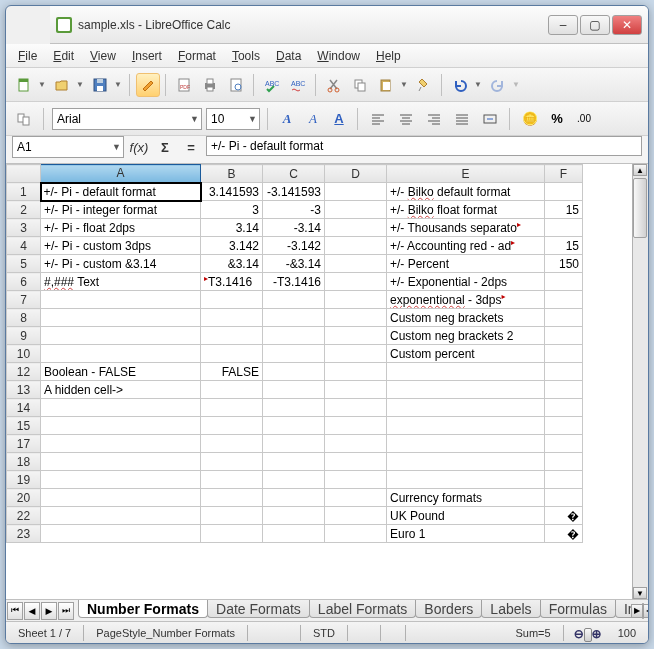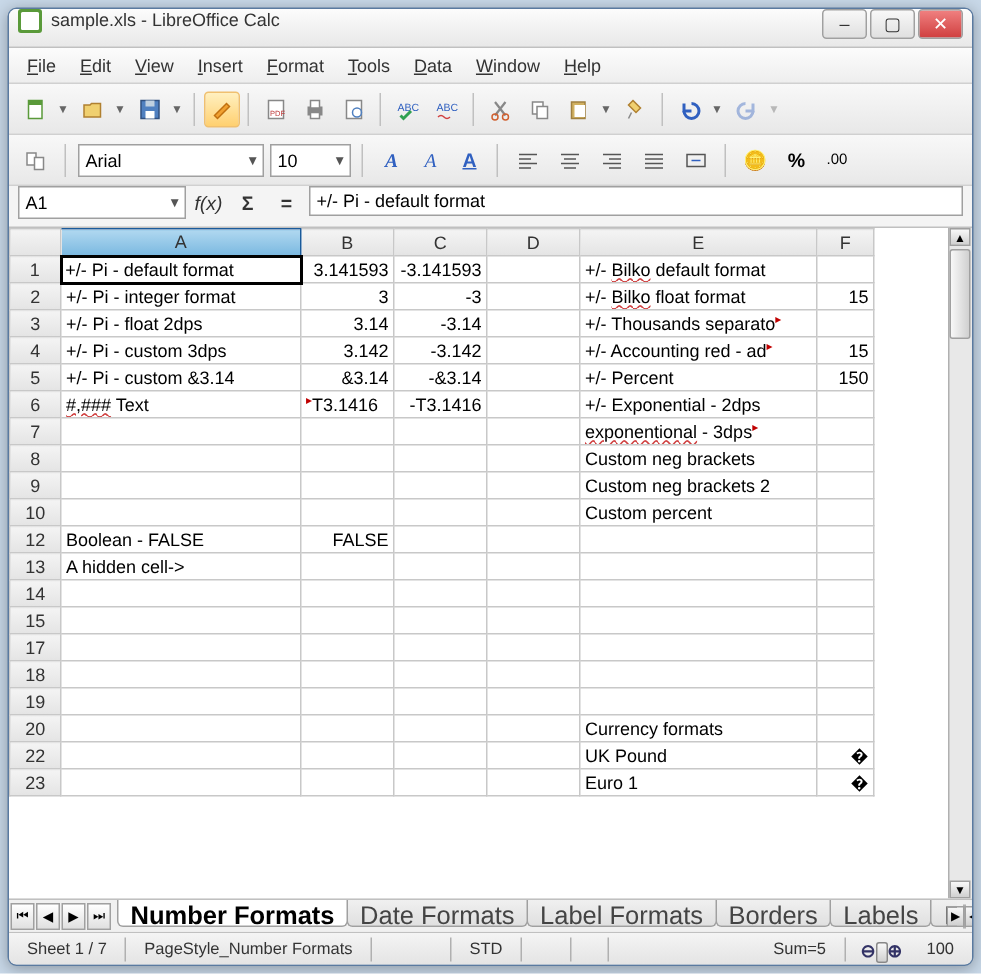--- a/index.html
+++ b/index.html
@@ -1,37 +1,37 @@
 <!DOCTYPE html>
 <html><head>
 <meta charset="utf-8">
 <style>
 * { box-sizing: border-box; margin: 0; padding: 0; font-family: "Segoe UI", Tahoma, sans-serif; }
 body { background: #c8d8e8; width: 654px; height: 649px; overflow: hidden; padding: 5px; }
 .window { width: 644px; height: 639px; background: #f0f0f0; border: 1px solid #5a7aa0; border-radius: 6px; box-shadow: 0 2px 10px rgba(0,0,0,0.3); display: flex; flex-direction: column; overflow: hidden; position: relative; }
-.titlebar { height: 26px; background: linear-gradient(#fcfcfc,#e8e8e8); display: flex; padding: 0 6px; border-bottom: 1px solid #c0c0c0; }
+.titlebar { height: 38px; background: linear-gradient(#fcfcfc,#e8e8e8); display: flex; align-items: center; padding: 0 6px; border-bottom: 1px solid #c0c0c0; margin-left: 44px; }
 .titlebar .app-icon { width: 16px; height: 16px; display:inline-block; background:#5a9a3a; border-radius:2px; position:relative; margin-right:6px;}
 .titlebar .app-icon::after{content:'';position:absolute;left:2px;top:2px;width:12px;height:12px;background:#fff;border-radius:1px;}
 .titlebar .title-text { font-size: 12px; color: #333; flex: 1; }
 .winbtns { display: flex; gap: 2px; }
 .winbtn { width: 30px; height: 20px; border: 1px solid #a0a0a0; border-radius: 3px; background: linear-gradient(#f8f8f8,#e0e0e0); display:flex;align-items:center;justify-content:center;font-size:12px;color:#333;}
 .winbtn.close { background: linear-gradient(#f08080,#d04040); color:#fff;}
 .menubar { height: 24px; background: linear-gradient(#fcfcfc,#eeeeee); display: flex; align-items: center; padding: 0 6px; gap: 4px; border-bottom: 1px solid #d0d0d0; }
 .menubar .menuitem { font-size: 12px; color: #333; padding: 2px 6px; cursor: default; }
 .menubar .menuitem u { text-decoration: underline; }
 .toolbar { height: 34px; background: linear-gradient(#f8f8f8,#e8e8e8); border-bottom: 1px solid #d0d0d0; display: flex; align-items: center; padding: 0 6px; gap: 2px; }
 .tbtn { width: 24px; height: 24px; border: 1px solid transparent; border-radius: 3px; display:flex;align-items:center;justify-content:center;font-size:13px;background:transparent;}
 .tbtn.active { border:1px solid #f0c070; background: linear-gradient(#fff0c0,#ffd070); }
 .tbtn svg { width: 16px; height: 16px; }
 .tsep { width: 2px; height: 22px; border-left: 1px solid #c0c0c0; margin: 0 3px; }
 .tdrop { width: 10px; font-size:8px;color:#666; }
 .formatbar { height: 34px; background: linear-gradient(#f8f8f8,#e8e8e8); border-bottom: 1px solid #d0d0d0; display: flex; align-items: center; padding: 0 6px; gap: 4px; }
 .combo { height: 22px; border: 1px solid #a0a0a0; background: #fff; display: flex; align-items: center; padding: 0 4px; font-size: 12px; position: relative; }
 .combo .arrow { position:absolute; right:2px; font-size:9px; color:#555;}
-.font-combo { width: 124px; }
+.font-combo { width: 150px; }
 .size-combo { width: 54px; }
 .namebox-combo { width: 112px; }
 .txtbtn { width: 22px; height: 22px; display:flex;align-items:center;justify-content:center;font-size:13px;font-weight:bold;}
 .formulabar { height: 28px; background: #f4f4f4; border-bottom: 1px solid #c0c0c0; display: flex; align-items: flex-start; padding: 0 6px; gap: 4px; }
 .fbtn { width: 22px; height: 22px; display:flex;align-items:center;justify-content:center;font-size:13px;font-style:italic;color:#333;}
 .formula-input { flex: 1; height: 20px; border: 1px solid #a0a0a0; background: #fff; font-size: 12px; padding: 0 4px; display:flex;align-items:center;}
 .grid-area { flex: 1; background: #fff; position: relative; overflow: hidden; display:flex;flex-direction:column;}
 .grid-scroll { flex:1; overflow:hidden; position:relative;}
 table.sheet { border-collapse: collapse; table-layout: fixed; font-size: 12px; }
 table.sheet th, table.sheet td { border: 1px solid #c8c8c8; height: 18px; padding: 0 3px; white-space: nowrap; overflow: hidden; background:#fff;}
@@ -40,21 +40,21 @@
 table.sheet th.colhdr.sel { background: linear-gradient(#b0d8f0,#7ab8e0); border:1px solid #1a5a9a;}
 table.sheet td.sel { border: 2px solid #000; padding: 0 2px;}
 table.sheet td.right { text-align: right; }
 .col-A { width: 160px; } .col-B { width: 62px; } .col-C { width: 62px; } .col-D { width: 62px; } .col-E { width: 158px; } .col-F { width: 38px; }
 .red-wavy { text-decoration: underline wavy #d04040; text-decoration-thickness:1px;}
 .red-tri { color:#c00000; font-size:8px; vertical-align:super;}
 .hscroll-row { height: 22px; background: #f0f0f0; border-top: 1px solid #c0c0c0; display: flex; align-items: center; }
 .sheet-nav { display: flex; height: 100%; align-items: center; }
 .navbtn { width: 16px; height:18px; border:1px solid #a0a0a0; background:linear-gradient(#fff,#e0e0e0); display:flex;align-items:center;justify-content:center;font-size:9px;margin-left:1px;}
 .tabs { display: flex; height: 100%; align-items: flex-start; margin-left: 4px; overflow:hidden;}
-.tab { height: 18px; padding: 1px 8px; font-size: 17px; border: 1px solid #a0a0a0; border-top: none; background: linear-gradient(#f0f0f0,#e0e0e0); margin-right: -1px; border-radius: 0 0 4px 4px; color:#444; white-space:nowrap;}
+.tab { height: 18px; padding: 1px 8px; font-size: 14px; border: 1px solid #a0a0a0; border-top: none; background: linear-gradient(#f0f0f0,#e0e0e0); margin-right: -1px; border-radius: 0 0 4px 4px; color:#444; white-space:nowrap;}
 .tab.active { background: #fff; font-weight: bold; color:#000;}
 .hscrollbar { flex:1; height:16px; background:#e8e8e8; border:1px solid #b0b0b0; margin: 0 4px; position:relative;}
 .hscrollbar .thumb{position:absolute;left:12px;top:0;width:40px;height:14px;background:linear-gradient(#f8f8f8,#d0d0d0);border:1px solid #a0a0a0;border-radius:2px;}
 .hscrollbar .arr{position:absolute;top:0;width:12px;height:14px;background:linear-gradient(#f8f8f8,#d0d0d0);border:1px solid #a0a0a0;display:flex;align-items:center;justify-content:center;font-size:8px;}
 .hscrollbar .arr.l{left:0;} .hscrollbar .arr.r{right:0;}
 .vscrollbar { position:absolute; right:0; top:0; bottom:0; width:16px; background:#e8e8e8; border-left:1px solid #b0b0b0;}
 .vscrollbar .thumb{position:absolute;top:14px;left:0;width:14px;height:60px;background:linear-gradient(90deg,#f8f8f8,#d0d0d0);border:1px solid #a0a0a0;border-radius:2px;}
 .vscrollbar .arr{position:absolute;left:0;width:14px;height:12px;background:linear-gradient(#f8f8f8,#d0d0d0);border:1px solid #a0a0a0;display:flex;align-items:center;justify-content:center;font-size:8px;}
 .vscrollbar .arr.u{top:0;} .vscrollbar .arr.d{bottom:0;}
 .statusbar { height: 22px; background: linear-gradient(#f4f4f4,#e4e4e4); border-top: 1px solid #c0c0c0; display: flex; align-items: center; font-size: 11px; color: #333; padding: 0 6px; gap: 6px;}

